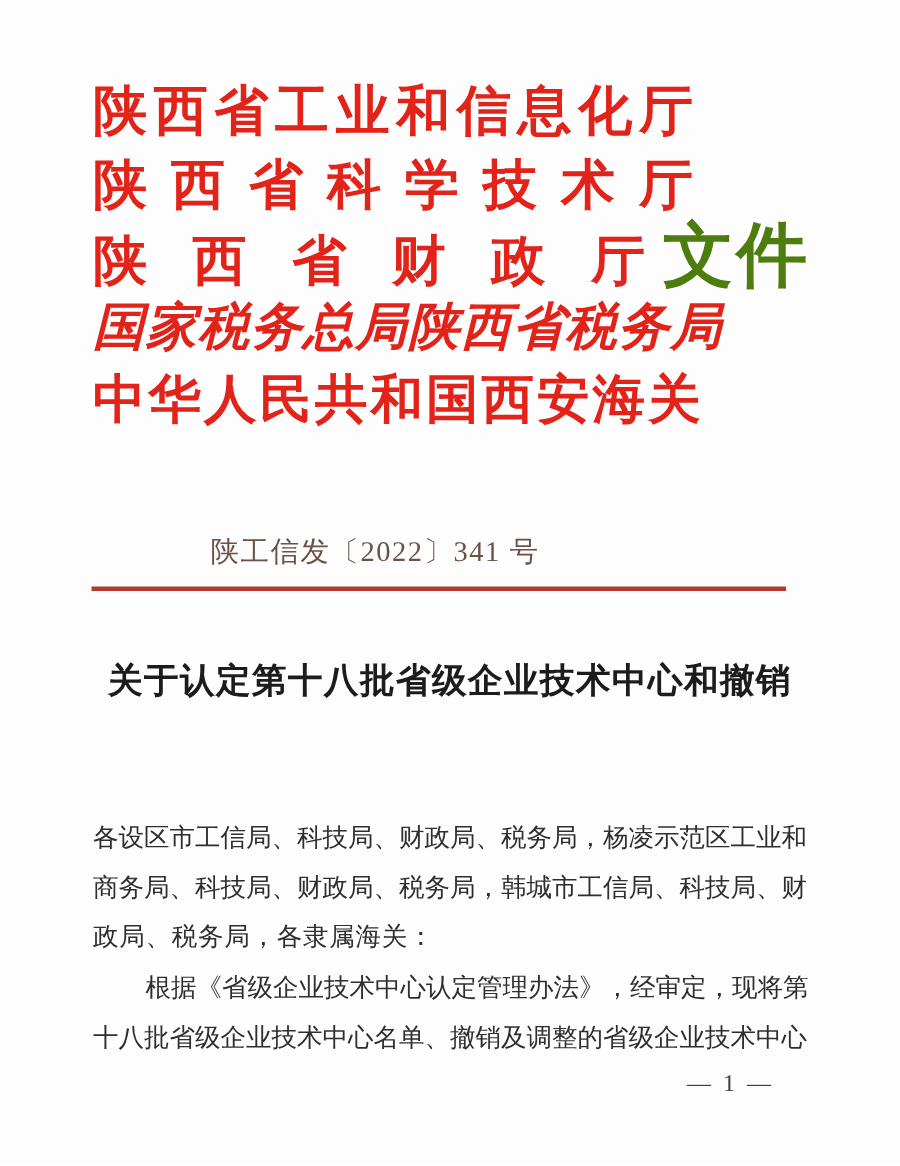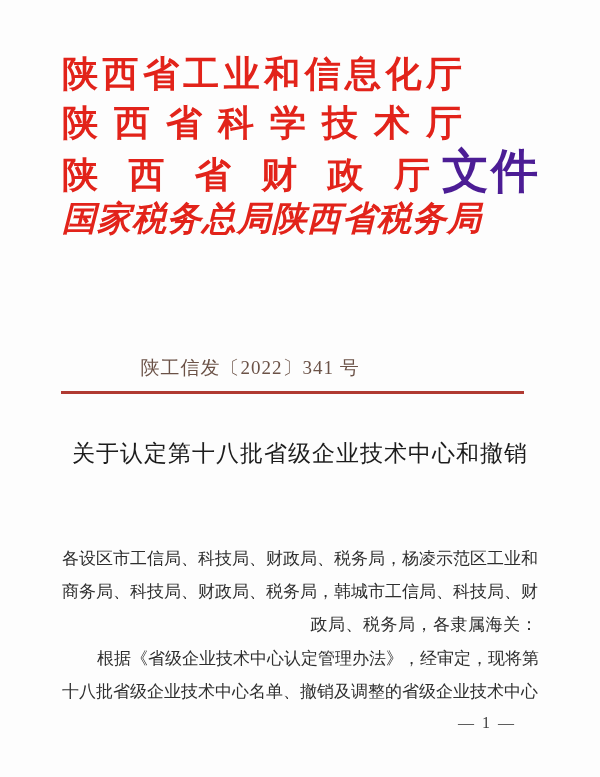--- a/index.html
+++ b/index.html
@@ -37,21 +37,21 @@
     width: 368px;
     font-size: 36px;
     line-height: 50px;
     color: #e2231a;
     font-weight: bold;
   }
   .wenjian {
     font-size: 47px;
     line-height: 50px;
     margin-left: 12px;
-    color: #4c1d95;
+    color: #4d7c0f;
     font-weight: bold;
     letter-spacing: 2px;
   }
   .hline4 { top: 197px; font-size: 34px; line-height: 44px; letter-spacing: 1px; font-style: italic; }
   .hline5 { top: 245px; font-size: 35px; line-height: 44px; letter-spacing: 2px; }
   
   .doc-number {
     position: absolute;
     top: 355px;
     left: 0;
@@ -70,40 +70,40 @@
     height: 3px;
     background: #b03a32;
   }
   
   .title-line {
     position: absolute;
     left: 0;
     width: 600px;
     text-align: center;
     font-size: 23px;
-    font-weight: normal;
+    font-weight: bold;
     letter-spacing: 1px;
     color: #1c1c1c;
     line-height: 35px;
   }
   .title-line1 { top: 436px; }
   .title-line2 { top: 471px; }
   
   .body-line {
     position: absolute;
     left: 62px;
     width: 476px;
     font-size: 17px;
     line-height: 25px;
     color: #2e2e2e;
     box-sizing: border-box;
   }
   .b1 { top: 546px; }
   .b2 { top: 579px; }
-  .b3 { top: 612px; letter-spacing: 0.5px; text-align: right; }
+  .b3 { top: 612px; letter-spacing: 0.5px; }
   .b4 { top: 646px; padding-left: 35px; }
   .b5 { top: 679px; }
   
   .page-number {
     position: absolute;
     top: 714px;
     right: 84px;
     font-size: 16px;
     letter-spacing: 2px;
     color: #3f3f3f;
@@ -146,20 +146,21 @@
         <span>省</span>
         <span>财</span>
         <span>政</span>
         <span>厅</span>
       </div>
     <div class="wenjian">文件</div>
   </div>
 
   <div class="hline hline4">国家税务总局陕西省税务局</div>
 
+  <div class="hline hline5">中华人民共和国西安海关</div>
 
   <div class="doc-number">陕工信发〔2022〕341 号</div>
 
   <div class="red-rule"></div>
 
   <div class="title-line title-line1">关于认定第十八批省级企业技术中心和撤销</div>
 
   <div class="body-line b1 justify-chars">
       <span>各</span>
       <span>设</span>

